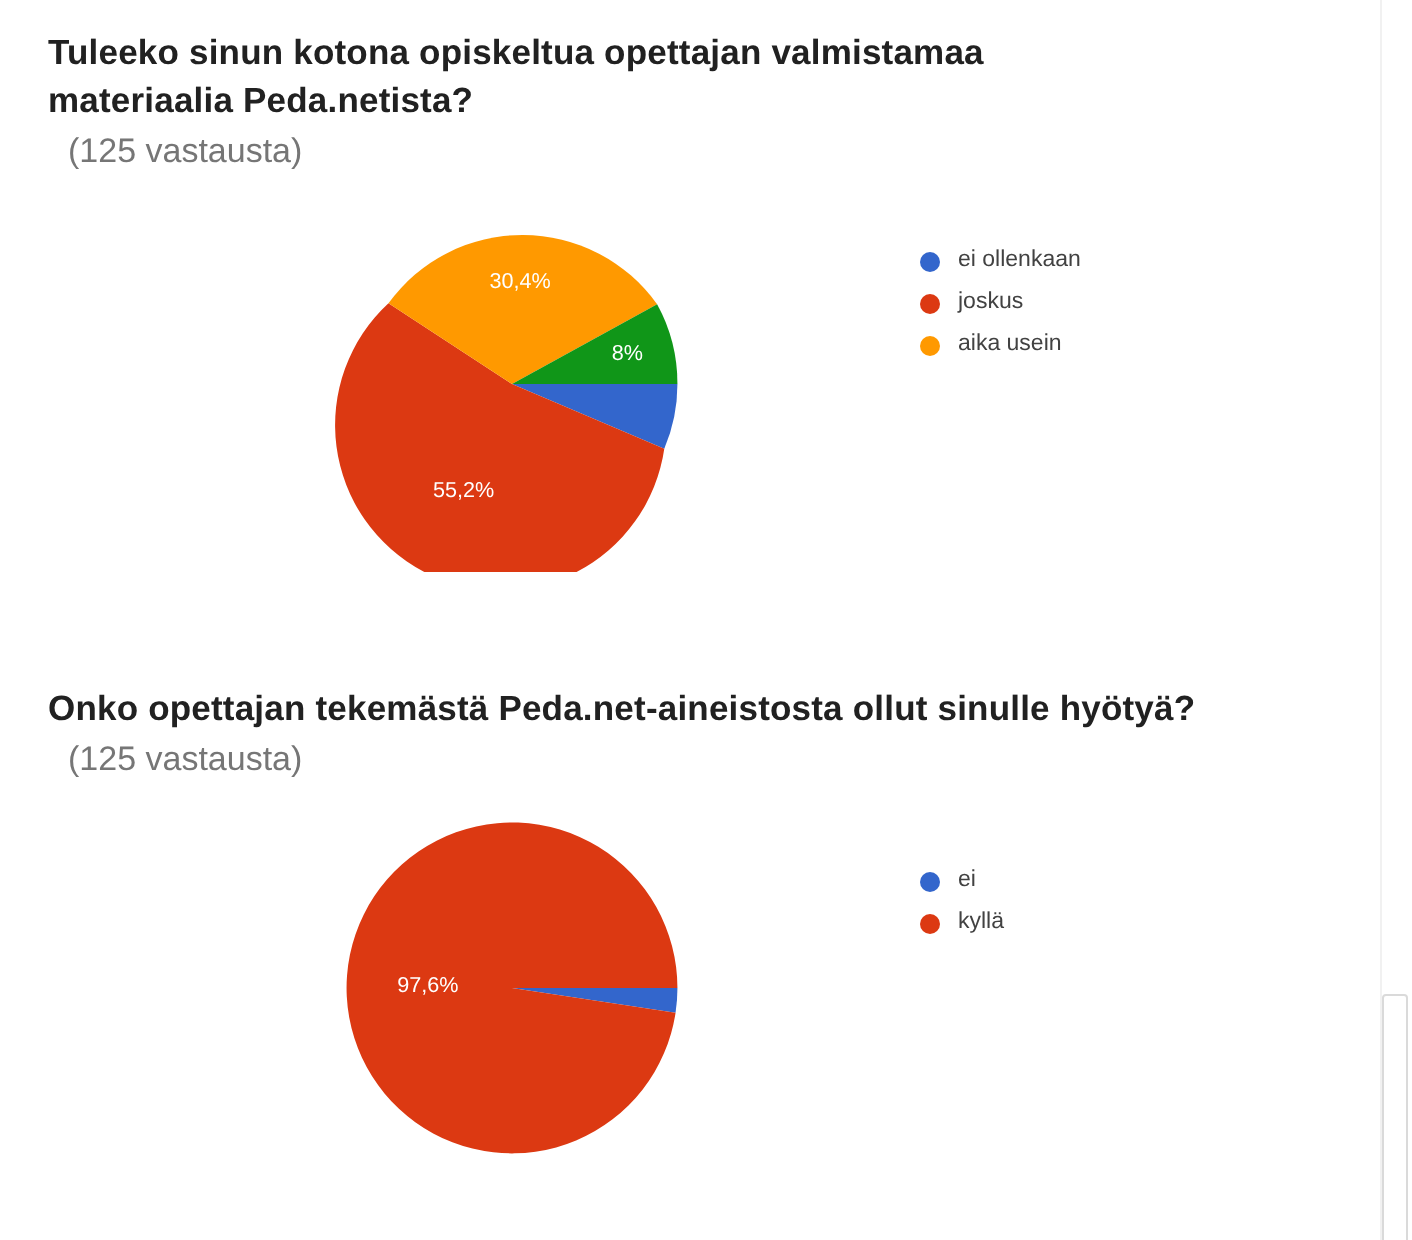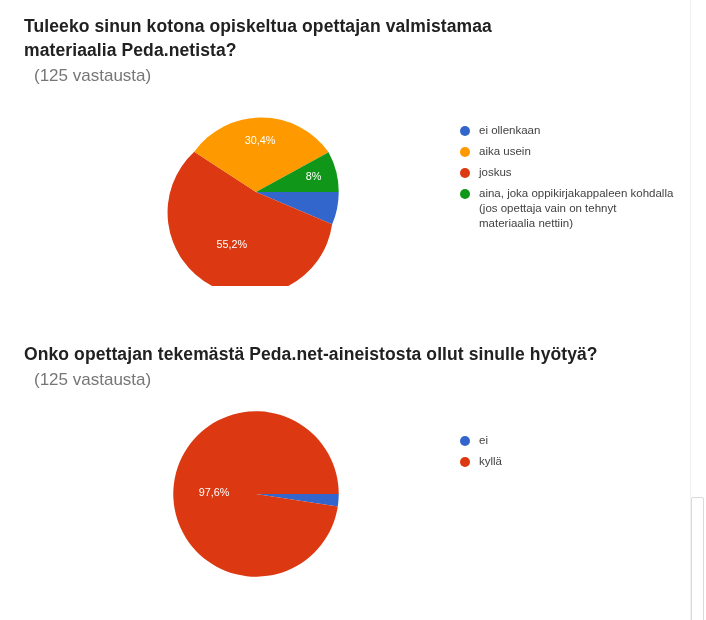--- a/index.html
+++ b/index.html
@@ -150,30 +150,26 @@
           <text class="slice-label" x="153" y="87">8%</text>
         </svg>
       </div>
 
       <div class="legend" id="legend-1">
         <div class="legend-row">
           <span class="legend-dot" style="background:#3366cc"></span>
           <span class="legend-text">ei ollenkaan</span>
         </div>
         <div class="legend-row">
+          <span class="legend-dot" style="background:#dc3912"></span>
+          <span class="legend-text">joskus</span>
+        </div>
+        <div class="legend-row">
           <span class="legend-dot" style="background:#ff9900"></span>
           <span class="legend-text">aika usein</span>
-        </div>
-        <div class="legend-row">
-          <span class="legend-dot" style="background:#dc3912"></span>
-          <span class="legend-text">joskus</span>
-        </div>
-        <div class="legend-row">
-          <span class="legend-dot" style="background:#109618"></span>
-          <span class="legend-text">aina, joka oppikirjakappaleen kohdalla (jos opettaja vain on tehnyt materiaalia nettiin)</span>
         </div>
       </div>
 
     </div>
   </div>
 
   <div class="question-block" id="block-2">
     <div class="q-title">Onko opettajan tekemästä Peda.net-aineistosta ollut sinulle hyötyä?</div>
     <div class="q-sub">(125 vastausta)</div>
 

